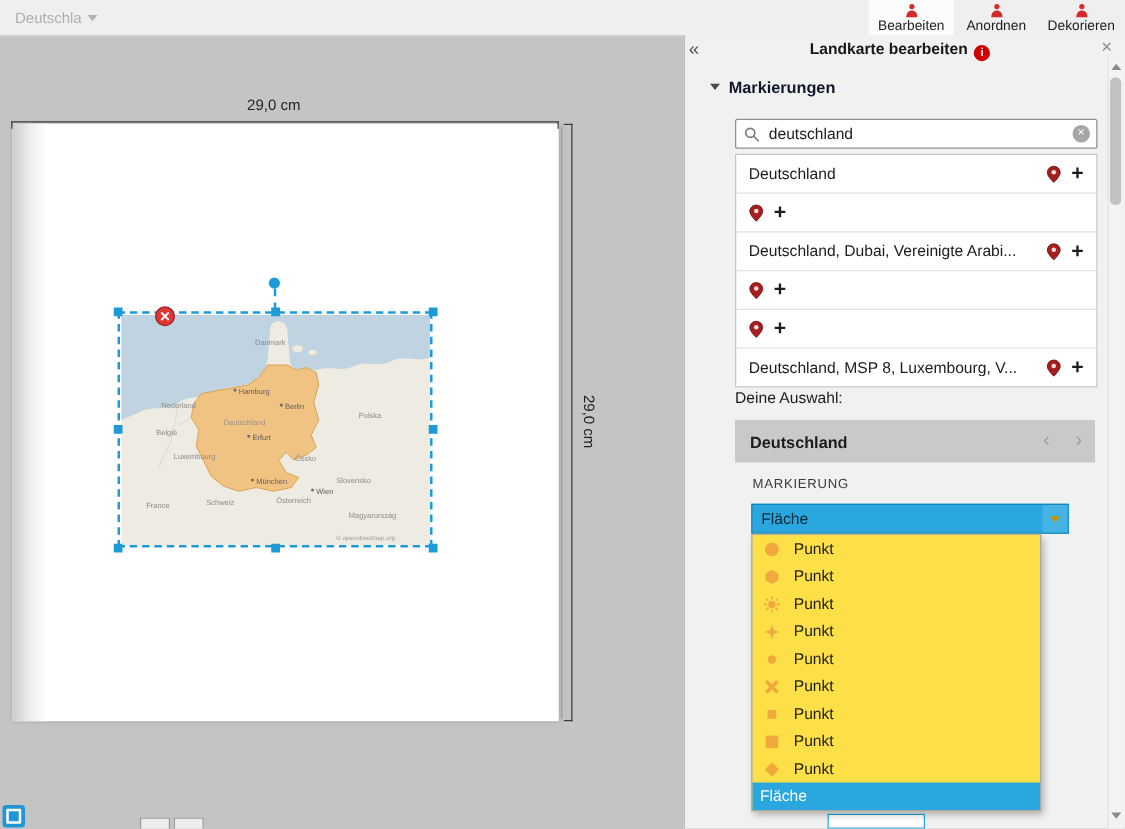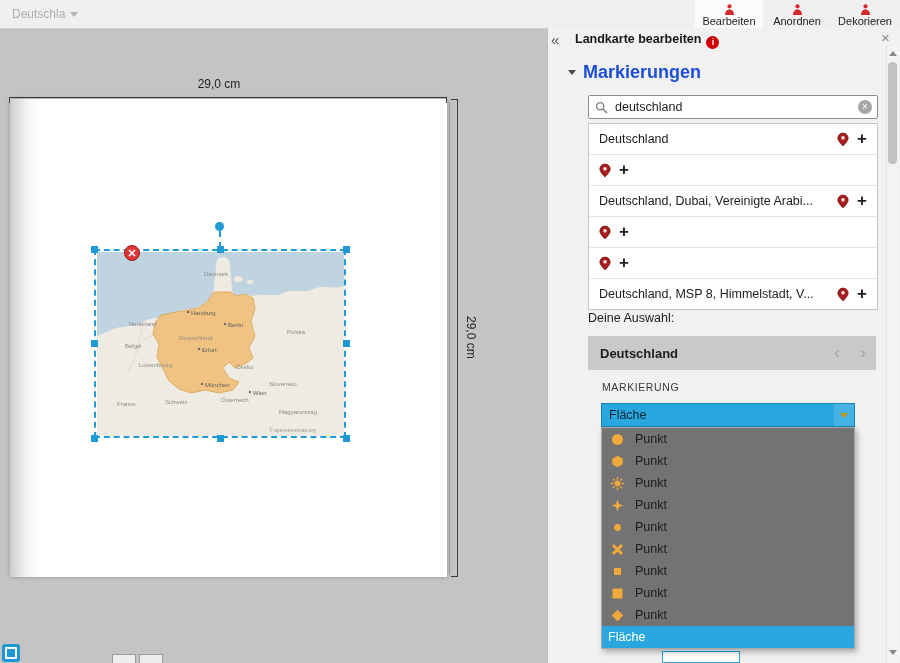--- a/index.html
+++ b/index.html
@@ -40,27 +40,27 @@
   #rot-knob{left:215px;top:222px;width:9px;height:9px;border-radius:50%;background:#1e9bd7;cursor:grab;}
   #del-btn{left:124px;top:245px;width:16px;height:16px;border-radius:50%;background:#e03535;border:1px solid #9c1d1d;box-sizing:border-box;display:flex;align-items:center;justify-content:center;cursor:pointer;}
 
   #bl-icon{left:2px;top:644px;width:18px;height:18px;background:#2196d4;border-radius:3px;display:flex;align-items:center;justify-content:center;}
   #bl-icon .sq{width:8px;height:8px;border:2px solid #fff;border-radius:1px;}
   .partialbtn{top:654px;width:24px;height:12px;background:#ededed;border:1px solid #9c9c9c;box-sizing:border-box;}
 
   
   #panel{left:547px;top:28px;width:353px;height:635px;background:#f1f1f1;border-left:1px solid #bdbdbd;box-sizing:border-box;}
   #collapse-btn{left:551px;top:31px;font-size:15px;color:#555;cursor:pointer;}
-  #panel-title{left:575px;top:32px;width:290px;font-size:12.5px;font-weight:bold;color:#171717;}
+  #panel-title{left:575px;top:32px;width:290px;text-align:center;font-size:12.5px;font-weight:bold;color:#171717;}
   #info-icon{display:inline-flex;width:13px;height:13px;border-radius:50%;background:#cf0000;color:#fff;font-size:9px;font-weight:bold;align-items:center;justify-content:center;vertical-align:-2px;margin-left:5px;font-style:normal;}
   #close-btn{left:881px;top:29px;font-size:15px;color:#8a8a8a;cursor:pointer;}
 
   #mark-header{left:568px;top:62px;display:flex;align-items:center;gap:7px;cursor:pointer;}
   #mark-header .chev{width:0;height:0;border-left:4px solid transparent;border-right:4px solid transparent;border-top:5px solid #4a4a4a;}
-  #mark-header .htxt{font-size:18px;font-weight:bold;color:#1d4ed8;}
+  #mark-header .htxt{font-size:13px;font-weight:bold;color:#0f172a;}
 
   #searchbox{left:588px;top:95px;width:290px;height:24px;background:#fff;border:1px solid #8f8f8f;border-radius:2px;box-sizing:border-box;display:flex;align-items:center;padding:0 5px 0 6px;}
   #search-input{flex:1;border:none;outline:none;font-size:12.5px;color:#1c1c1c;font-family:"Liberation Sans",sans-serif;background:transparent;margin-left:5px;}
   #clear-btn{width:14px;height:14px;border-radius:50%;background:#a6a6a6;color:#fff;font-size:10px;line-height:14px;text-align:center;cursor:pointer;}
 
   #results{left:588px;top:123px;width:290px;background:#fff;border:1px solid #c6c6c6;box-sizing:border-box;}
   .rrow{height:30px;display:flex;align-items:center;padding:0 6px 0 10px;border-bottom:1px solid #e4e4e4;cursor:pointer;}
   .rrow:last-child{border-bottom:none;}
   .rrow .rlabel{flex:1;font-size:12.5px;color:#1c1c1c;white-space:nowrap;overflow:hidden;}
   .rrow .plus{width:18px;text-align:center;font-size:17px;font-weight:bold;color:#1c1c1c;cursor:pointer;margin-left:4px;}
@@ -70,21 +70,21 @@
   #sel-card .cname{flex:1;font-size:13px;font-weight:bold;color:#1c1c1c;padding-left:12px;}
   #sel-card .arrow{width:26px;text-align:center;font-size:16px;color:#9e9e9e;cursor:pointer;}
 
   #markierung-label{left:602px;top:381px;font-size:10.5px;color:#3a3a3a;letter-spacing:.6px;}
 
   #combo{left:601px;top:403px;width:254px;height:24px;box-sizing:border-box;background:#2aa7de;border:1px solid #1286bd;display:flex;align-items:center;cursor:pointer;}
   #combo .cval{flex:1;font-size:12.5px;color:#0d2633;padding-left:7px;}
   #combo .cbtn{width:20px;height:100%;display:flex;align-items:center;justify-content:center;background:#45b4e4;}
   #combo .caret{width:0;height:0;border-left:4px solid transparent;border-right:4px solid transparent;border-top:5px solid #c99200;}
 
-  #dropdown{left:601px;top:427px;width:254px;background:#737373;border:1px solid #a9a9a9;box-sizing:border-box;box-shadow:2px 3px 6px rgba(0,0,0,.3);z-index:6;}
+  #dropdown{left:601px;top:427px;width:232px;background:#fde047;border:1px solid #a9a9a9;box-sizing:border-box;box-shadow:2px 3px 6px rgba(0,0,0,.3);z-index:6;}
   .drow{height:22px;display:flex;align-items:center;padding-left:9px;gap:11px;cursor:pointer;}
   .drow .dicon{width:13px;height:13px;display:flex;align-items:center;justify-content:center;}
   .drow .dlabel{font-size:12.5px;color:#1c1c1c;}
   .drow.selected{background:#2aa7de;padding-left:6px;}
   .drow.selected .dlabel{color:#fff;}
 
   #partial-combo{left:662px;top:651px;width:78px;height:12px;background:#fff;border:1px solid #2aa7de;box-sizing:border-box;z-index:1;}
 
   
   #scrollbar{left:886px;top:46px;width:13px;height:617px;background:#f3f3f3;border-left:1px solid #e2e2e2;box-sizing:border-box;}
@@ -264,21 +264,21 @@
     <span class="plus">+</span>
   </div>
   <div class="rrow">
     <svg width="12" height="15" viewBox="0 0 14 17">
         <path d="M7 1 C10.4 1 13 3.6 13 7 C13 10.4 7 16 7 16 C7 16 1 10.4 1 7 C1 3.6 3.6 1 7 1 Z" fill="#a81d1d" stroke="#6b0f0f" stroke-width="0.8"></path>
         <circle cx="7" cy="6.6" r="2.1" fill="#efe2e2"></circle>
       </svg>
     <span class="plus">+</span>
   </div>
   <div class="rrow">
-    <span class="rlabel">Deutschland, MSP 8, Himmelstadt, V...</span>
+    <span class="rlabel">Deutschland, MSP 8, Luxembourg, V...</span>
     <svg width="12" height="15" viewBox="0 0 14 17">
         <path d="M7 1 C10.4 1 13 3.6 13 7 C13 10.4 7 16 7 16 C7 16 1 10.4 1 7 C1 3.6 3.6 1 7 1 Z" fill="#a81d1d" stroke="#6b0f0f" stroke-width="0.8"></path>
         <circle cx="7" cy="6.6" r="2.1" fill="#efe2e2"></circle>
       </svg>
     <span class="plus">+</span>
   </div>
 </div>
 
 <div class="abs" id="deine-auswahl">Deine Auswahl:</div>
 

